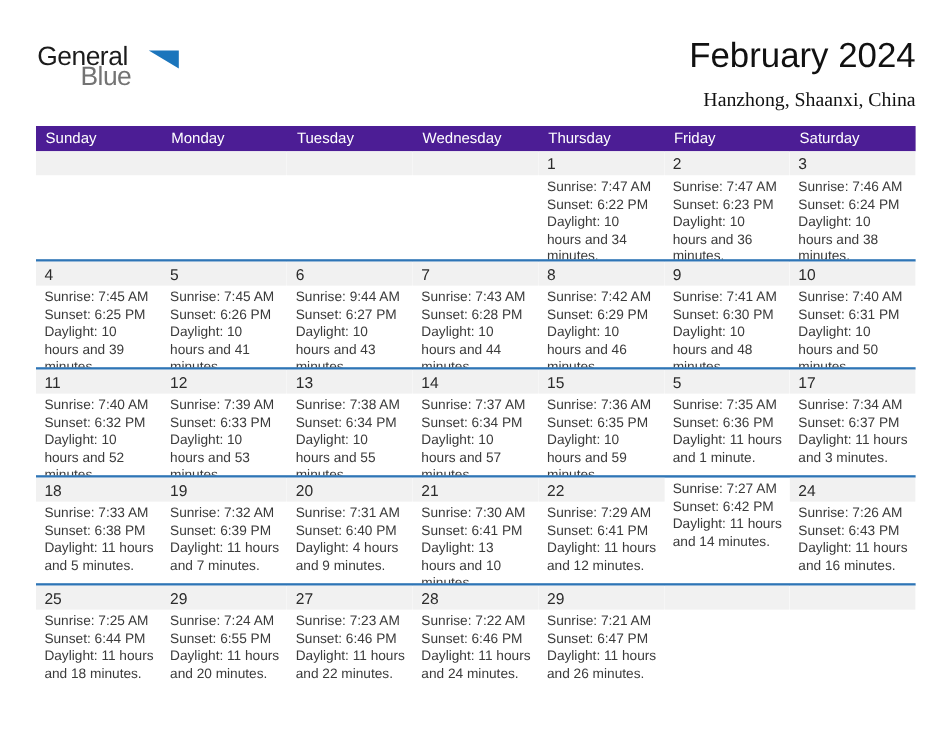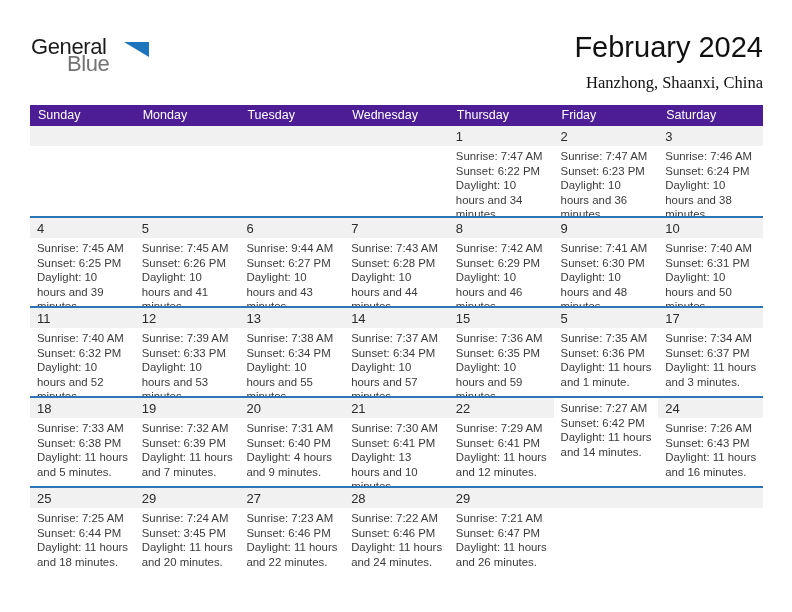--- a/index.html
+++ b/index.html
@@ -298,21 +298,21 @@
         <div class="details">
           <span>Sunrise: 7:25 AM</span>
           <span>Sunset: 6:44 PM</span>
           <span>Daylight: 11 hours and 18 minutes.</span>
         </div>
       </div>
     <div class="cell">
         <div class="daynum">29</div>
         <div class="details">
           <span>Sunrise: 7:24 AM</span>
-          <span>Sunset: 3:45 PM</span>
+          <span>Sunset: 6:55 PM</span>
           <span>Daylight: 11 hours and 20 minutes.</span>
         </div>
       </div>
     <div class="cell">
         <div class="daynum">27</div>
         <div class="details">
           <span>Sunrise: 7:23 AM</span>
           <span>Sunset: 6:46 PM</span>
           <span>Daylight: 11 hours and 22 minutes.</span>
         </div>

